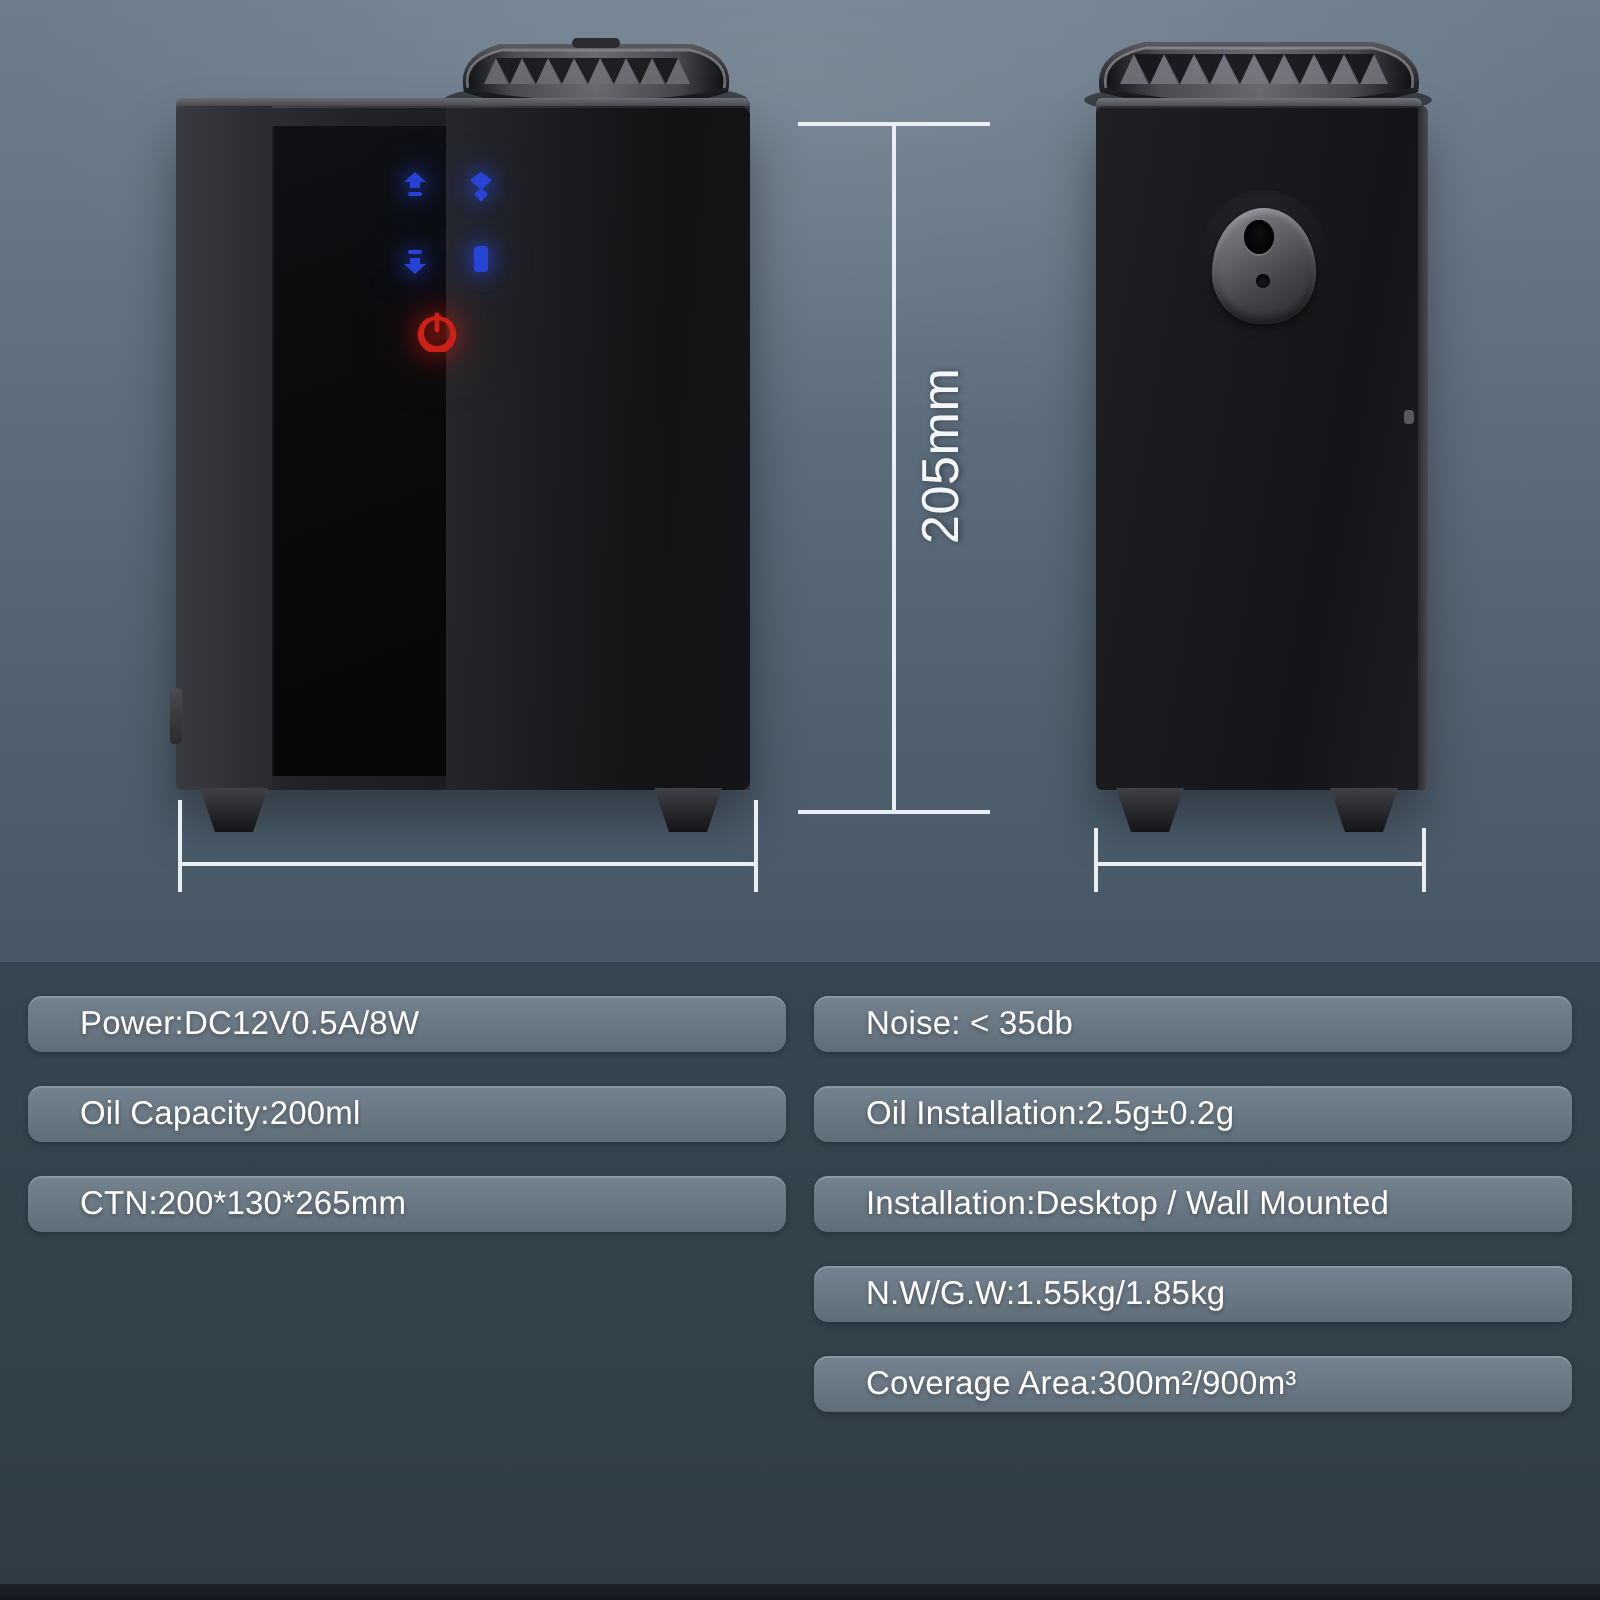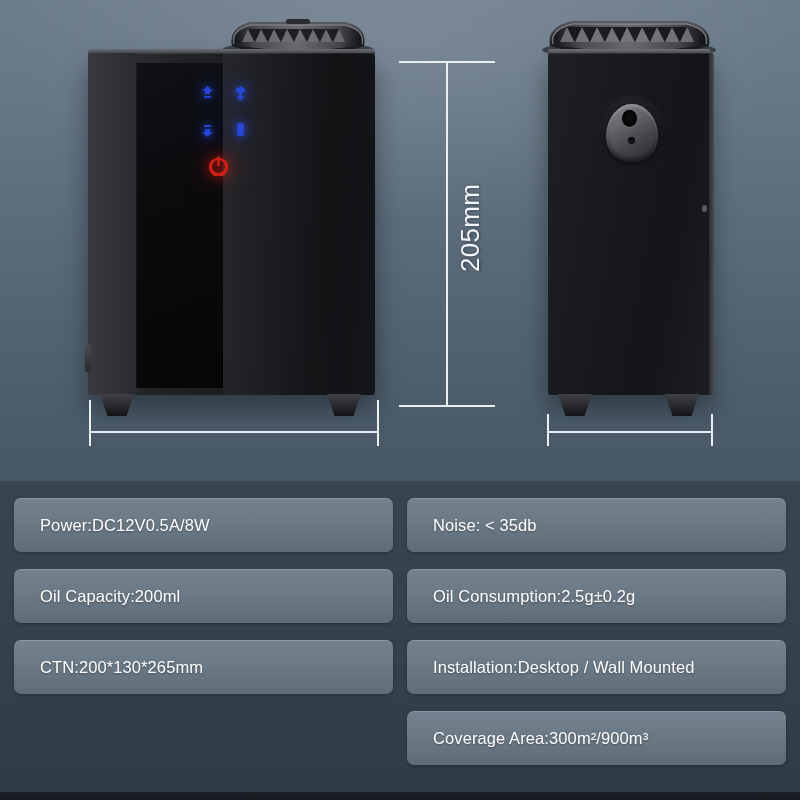--- a/index.html
+++ b/index.html
@@ -130,21 +130,21 @@
   
   .specs{
     position:absolute; left:0; top:481px; width:800px; height:319px;
     background:linear-gradient(180deg,#374550 0%,#33414b 55%,#2f3c46 100%);
     padding:17px 14px 0 14px;
   }
   .spec-col{ position:absolute; top:17px; width:379px; }
   .col-left{ left:14px; }
   .col-right{ left:407px; }
   .pill{
-    height:54px; margin-bottom:17px; border-radius:7px;
+    height:28px; margin-bottom:17px; border-radius:7px;
     background:linear-gradient(180deg,#74828f 0%,#6b7985 48%,#5f6d79 100%);
     box-shadow:inset 0 1px 0 rgba(255,255,255,.17), 0 1px 3px rgba(0,0,0,.28);
     display:flex; align-items:center; padding:0 0 0 26px;
     color:#ffffff; font-size:16.5px; letter-spacing:.1px;
     text-shadow:0 1px 2px rgba(0,0,0,.35);
   }
   .bottombar{ position:absolute; left:0; bottom:0; width:800px; height:8px;
     background:linear-gradient(180deg,#1c2228,#14191e); }
 </style>
 </head>
@@ -302,20 +302,21 @@
   </div>
 
   <div class="specs">
     <div class="spec-col col-left">
       <div class="pill">Power:DC12V0.5A/8W</div>
       <div class="pill">Oil Capacity:200ml</div>
       <div class="pill">CTN:200*130*265mm</div>
     </div>
     <div class="spec-col col-right">
       <div class="pill">Noise: &lt; 35db</div>
-      <div class="pill">Oil Consumption:2.5g±0.2g</div>
+      <div class="pill">Oil Installation:2.5g±0.2g</div>
       <div class="pill">Installation:Desktop / Wall Mounted</div>
+      <div class="pill">N.W/G.W:1.55kg/1.85kg</div>
       <div class="pill">Coverage Area:300m²/900m³</div>
     </div>
     <div class="bottombar"></div>
   </div>
 
 </div>
 
 </body></html>

